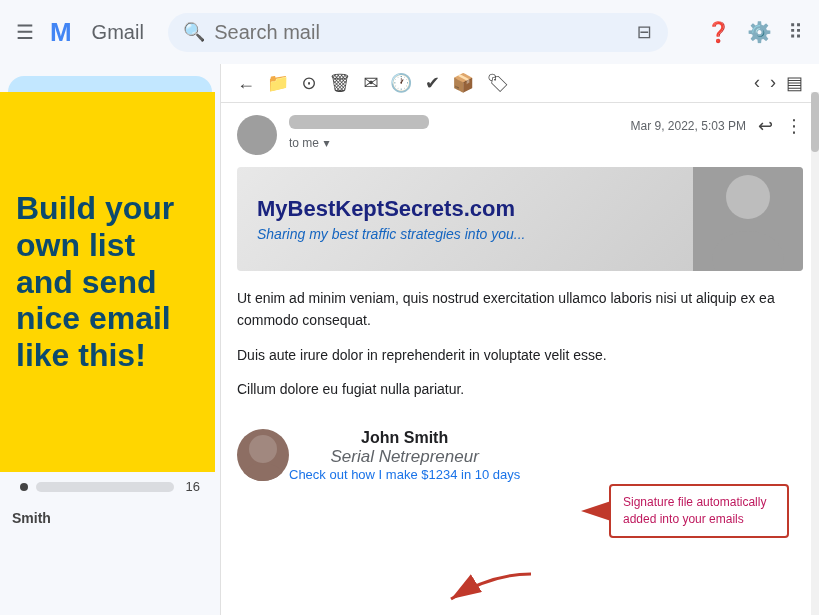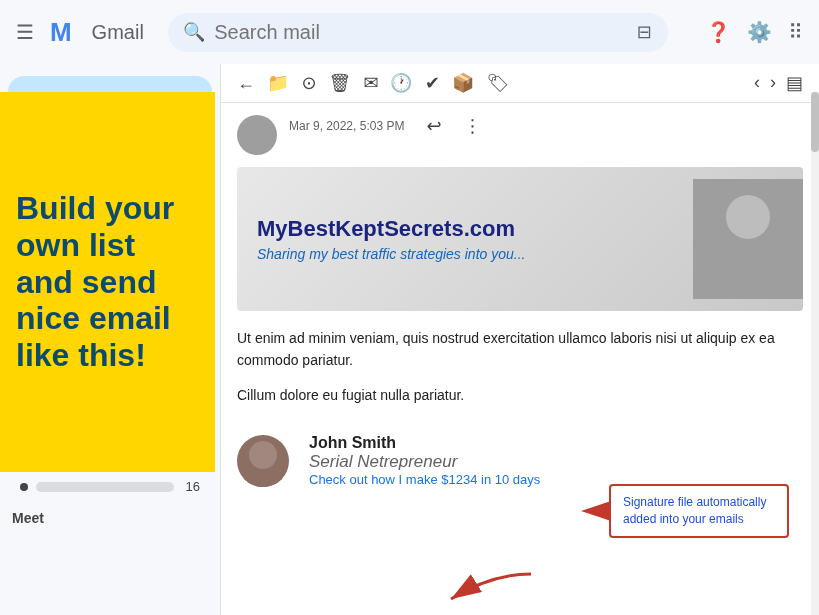--- a/index.html
+++ b/index.html
@@ -69,54 +69,54 @@
 
     
     #email-header {
       display: flex; align-items: flex-start; padding: 12px 16px 4px 16px; gap: 12px;
     }
     #sender-avatar { width: 40px; height: 40px; border-radius: 50%; background: #9e9e9e; flex-shrink: 0; }
     #sender-info { flex: 1; }
     #sender-name-bar { height: 14px; background: #bdbdbd; border-radius: 6px; width: 140px; margin-bottom: 4px; }
     #to-me { font-size: 12px; color: #5f6368; }
     #email-date { font-size: 12px; color: #5f6368; margin-left: auto; }
-    #email-actions { display: flex; gap: 22px; align-items: center; justify-content: center; }
+    #email-actions { display: flex; gap: 12px; align-items: center; justify-content: center; }
 
     
     #banner {
-      margin: 8px 16px; border-radius: 4px; overflow: hidden; height: 144px;
+      margin: 8px 16px; border-radius: 4px; overflow: hidden; height: 104px;
       background: linear-gradient(135deg, #e8e8e8 0%, #c8c8c8 100%);
       display: flex; align-items: center; position: relative;
     }
     #banner-text-area { padding: 16px 20px; flex: 1; }
     #banner-title { font-size: 22px; font-weight: bold; color: #1a237e; }
     #banner-subtitle { font-size: 14px; color: #1565c0; font-style: italic; margin-top: 4px; }
     #banner-person { width: 110px; height: 120px; background: #9e9e9e; flex-shrink: 0;
       display: flex; align-items: center; justify-content: center; overflow: hidden; }
 
     
     #email-body { padding: 8px 16px; font-size: 14px; color: #202124; line-height: 1.6; }
     .email-paragraph { margin-bottom: 12px; }
 
     
     #sig-callout {
       position: absolute; right: 30px; top: 420px;
       background: white; border: 2px solid #c0392b; border-radius: 4px;
-      padding: 8px 12px; width: 180px; font-size: 12px; color: #1d4ed8; line-height: 1.4;
+      padding: 8px 12px; width: 180px; font-size: 12px; color: #be185d; line-height: 1.4;
     }
     #callout-arrow {
       position: absolute; left: -30px; top: 50%;
       transform: translateY(-50%);
       width: 0; height: 0;
       border-top: 10px solid transparent; border-bottom: 10px solid transparent;
       border-right: 30px solid #c0392b;
     }
 
     
-    #signature { display: flex; align-items: center; gap: 20px; padding: 8px 16px 12px; }
+    #signature { display: flex; align-items: center; gap: 0; padding: 8px 16px 12px; text-align: center; }
     #sig-avatar {
       width: 52px; height: 52px; border-radius: 50%; background: #8d6e63;
       flex-shrink: 0; display: flex; align-items: center; justify-content: center;
       overflow: hidden;
     }
     #sig-info { }
     #sig-name { font-size: 16px; font-weight: bold; color: #202124; }
     #sig-title { font-size: 17px; color: #5f6368; font-style: italic; }
     #sig-link { font-size: 13px; color: #1a73e8; cursor: pointer; }
 
@@ -216,21 +216,21 @@
         <div class="bullet-bar"></div>
       </div>
       <div class="sidebar-bullet-item">
         <span class="bullet"></span>
         <div class="bullet-bar"></div>
         <span style="margin-left:4px; font-size:13px; color:#444;">16</span>
       </div>
     </div>
 
     <div id="meet-section">
-      <div class="meet-label">Meet</div>
+      <div class="meet-label">Smith</div>
     </div>
   </div>
 
   <div id="email-area">
 
     <div id="email-toolbar">
       <span class="toolbar-icon">←</span>
       <span class="toolbar-icon">📁</span>
       <span class="toolbar-icon">⊙</span>
       <span class="toolbar-icon">🗑</span>
@@ -241,20 +241,25 @@
       <span class="toolbar-icon">🏷</span>
       <span style="margin-left:auto; display:flex; gap:10px;">
         <span class="toolbar-icon">‹</span>
         <span class="toolbar-icon">›</span>
         <span class="toolbar-icon">▤</span>
       </span>
     </div>
 
     <div id="email-header">
       <div id="sender-avatar"></div>
+      <div id="sender-info">
+        <div id="sender-name-bar"></div>
+        <span id="to-me">to me</span>
+        <span style="font-size:12px; cursor:pointer; color:#5f6368;"> ▾</span>
+      </div>
       <div id="email-actions">
         <span id="email-date">Mar 9, 2022, 5:03 PM</span>
         <span class="toolbar-icon">↩</span>
         <span class="toolbar-icon">⋮</span>
       </div>
     </div>
 
     <div id="banner">
       <div id="banner-text-area">
         <div id="banner-title">MyBestKeptSecrets.com</div>
@@ -263,21 +268,22 @@
       <div id="banner-person">
 
         <svg width="80" height="100" viewBox="0 0 80 100">
           <circle cx="40" cy="28" r="22" fill="#bdbdbd"></circle>
           <ellipse cx="40" cy="90" rx="36" ry="28" fill="#9e9e9e"></ellipse>
         </svg>
       </div>
     </div>
 
     <div id="email-body">
-      <p class="email-paragraph">Ut enim ad minim veniam, quis nostrud exercitation ullamco laboris nisi ut aliquip ex ea commodo pariatur.</p>
+      <p class="email-paragraph">Ut enim ad minim veniam, quis nostrud exercitation ullamco laboris nisi ut aliquip ex ea commodo consequat.</p>
+      <p class="email-paragraph">Duis aute irure dolor in reprehenderit in voluptate velit esse.</p>
       <p class="email-paragraph">Cillum dolore eu fugiat nulla pariatur.</p>
     </div>
 
     <div id="signature">
       <div id="sig-avatar">
         <svg width="52" height="52" viewBox="0 0 52 52">
           <circle cx="26" cy="20" r="14" fill="#a1887f"></circle>
           <ellipse cx="26" cy="50" rx="22" ry="16" fill="#8d6e63"></ellipse>
         </svg>
       </div>

